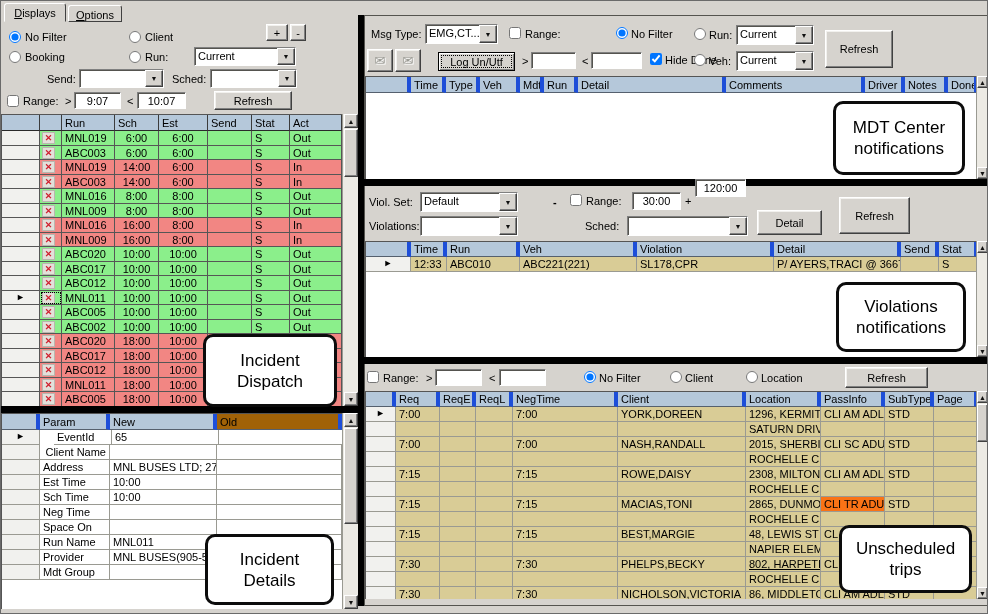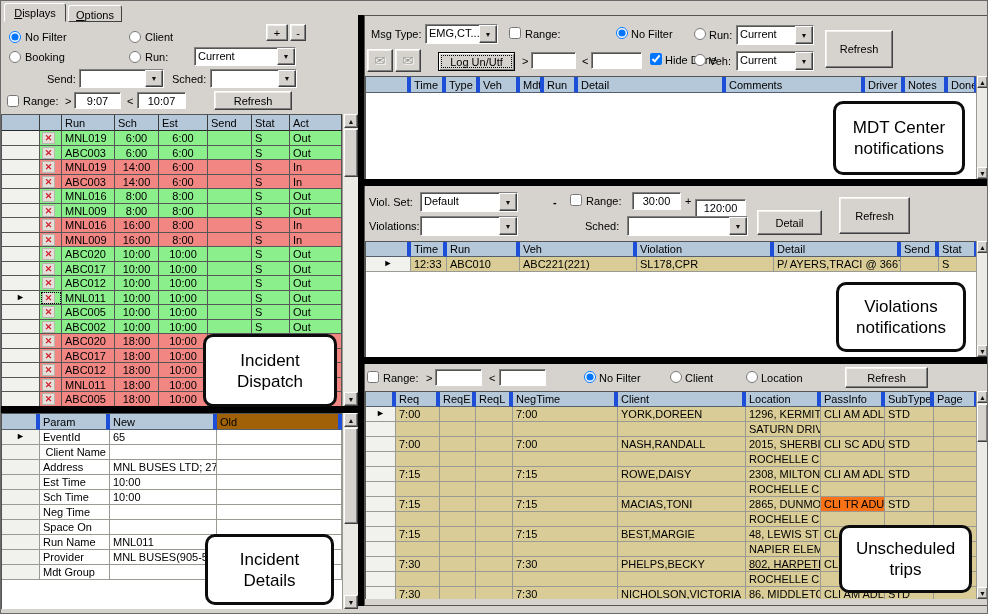--- a/index.html
+++ b/index.html
@@ -315,21 +315,21 @@
 
   <div id="details-grid" class="grid lite" style="left:0;top:412px;width:341px;height:196px">
       <div class="gr" style="height: 16px; line-height: 14px;">
         <div class="gc gh" style="width: 38px; background: rgb(181, 200, 218);"></div>
         <div class="gc gh" style="width: 70px; background: rgb(181, 200, 218);">Param</div>
         <div class="gc gh" style="width: 107px; background: rgb(181, 200, 218);">New</div>
         <div class="gc gh" style="width: 125px; background: #a16207;">Old</div>
       </div>
       <div class="gr" style="height: 15px; line-height: 13px;">
         <div class="gc sel arrow" style="width: 38px;">►</div>
-        <div class="gc" style="width: 70px;">EventId</div>
+        <div class="gc" style="width: 58px; margin-left: 14px;">EventId</div>
         <div class="gc" style="width: 107px;">65</div>
         <div class="gc" style="width: 125px;"></div>
       </div>
       <div class="gr" style="height: 15px; line-height: 13px;">
         <div class="gc sel arrow" style="width: 38px;"></div>
         <div class="gc" style="width: 70px; text-align: right;">Client Name</div>
         <div class="gc" style="width: 107px;"></div>
         <div class="gc" style="width: 125px;"></div>
       </div>
       <div class="gr" style="height: 15px; line-height: 13px;">
@@ -474,21 +474,21 @@
     <span class="cv">Default</span>
     <span class="cb">
         <i>▼</i>
       </span>
   </div>
   <span class="lbl dash" style="left:552px;top:195px">-</span>
   <input type="checkbox" class="ck" style="left: 569px; top: 193px;">
   <span class="lbl" style="left:585px;top:194px">Range:</span>
   <input class="tin" style="left: 631px; top: 191px; width: 49px; height: 18px;" value="30:00">
   <span class="lbl" style="left:684px;top:194px">+</span>
-  <input class="tin" style="left: 694px; top: 178px; width: 51px; height: 18px; margin-top: 20px;" value="120:00">
+  <input class="tin" style="left: 694px; top: 178px; width: 51px; height: 18px;" value="120:00">
   <span class="lbl" style="left:368px;top:219px">Violations:</span>
   <div class="combo" style="left:419px;top:215px;width:98px;height:20px">
     <span class="cv"></span>
     <span class="cb">
         <i>▼</i>
       </span>
   </div>
   <span class="lbl" style="left:584px;top:219px">Sched:</span>
   <div class="combo" style="left:626px;top:215px;width:121px;height:20px">
     <span class="cv"></span>

